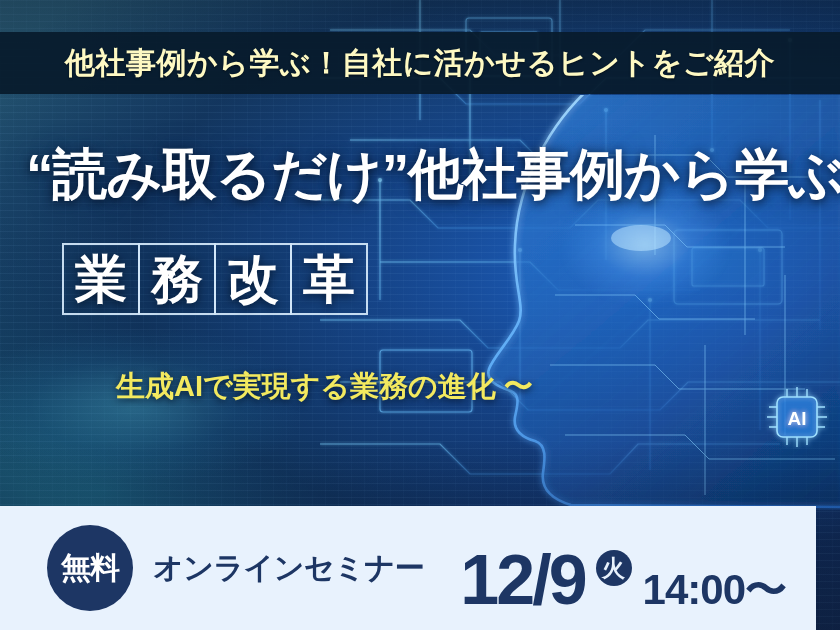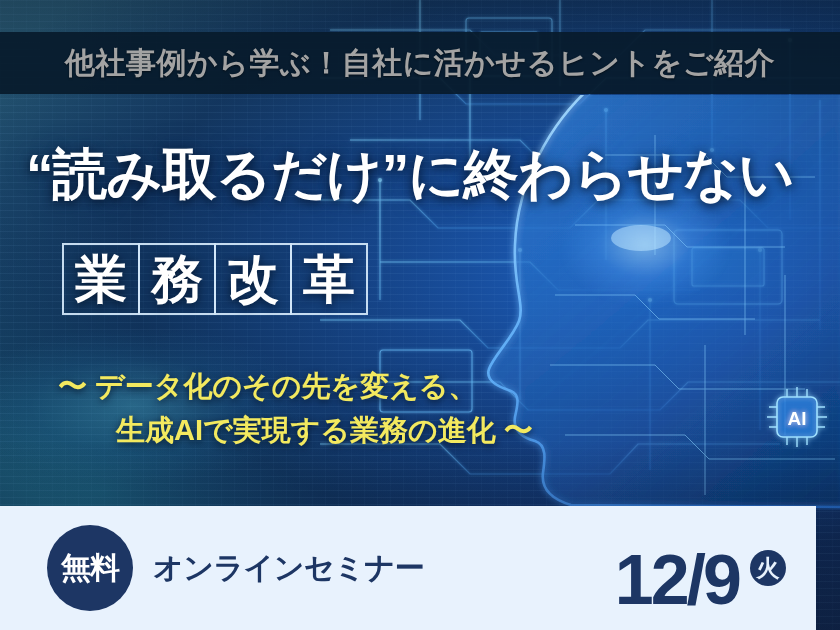--- a/index.html
+++ b/index.html
@@ -63,21 +63,21 @@
     background:linear-gradient(to bottom, rgba(6,18,38,.30) 0%, rgba(6,18,38,0) 16%, rgba(6,18,38,0) 70%, rgba(8,22,48,.42) 100%);
   }
 
   
   .ribbon{
     position:absolute;left:0;top:32px;width:840px;height:62px;
     background:rgba(8,27,44,.93);
     display:flex;align-items:center;justify-content:center;
   }
   .ribbon-text{
-    color:#a3a3a3;font-weight:700;font-size:30px;letter-spacing:.5px;
+    color:#fef9c3;font-weight:700;font-size:30px;letter-spacing:.5px;
     white-space:nowrap;
     text-shadow:0 1px 2px rgba(0,0,0,.5);
   }
 
   
   .headline{
     position:absolute;left:26px;top:146px;width:800px;
     color:#ffffff;font-weight:700;font-size:55px;line-height:1.04;
     white-space:nowrap;letter-spacing:-1px;
     text-shadow:0 2px 10px rgba(3,16,36,.85), 0 0 22px rgba(10,40,90,.7);
@@ -269,47 +269,47 @@
       </svg>
     </div>
 
     <div class="vignette"></div>
   </div>
 
   <div class="ribbon">
     <div class="ribbon-text">他社事例から学ぶ！自社に活かせるヒントをご紹介</div>
   </div>
 
-  <div class="headline">“読み取るだけ”に終わらせない</div>
+  <div class="headline">“読み取るだけ”他社事例から学ぶ</div>
 
   <div class="kanji-row">
     <div class="kanji-box">
       <span>業</span>
     </div>
     <div class="kanji-box">
       <span>務</span>
     </div>
     <div class="kanji-box">
       <span>改</span>
     </div>
     <div class="kanji-box">
       <span>革</span>
     </div>
   </div>
 
   <div class="subtitle">
-    <span class="ln1">〜 データ化のその先を変える、</span>
     <span class="ln2">生成AIで実現する業務の進化 〜</span>
   </div>
 
   <div class="footer">
     <div class="free-badge">
       <span>無料</span>
     </div>
     <div class="online-label">オンラインセミナー</div>
 
     <div class="date-wrap">
       <span class="date-main">12/9</span>
       <span class="dow">火</span>
+      <span class="time">14:00〜</span>
     </div>
   </div>
 
 </div>
 
 </body></html>

